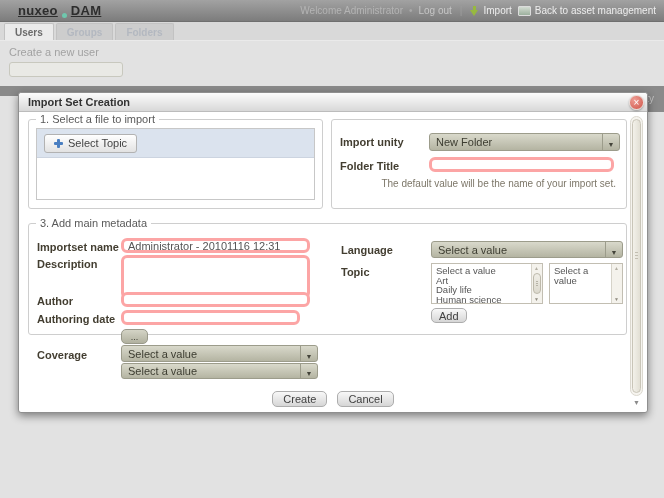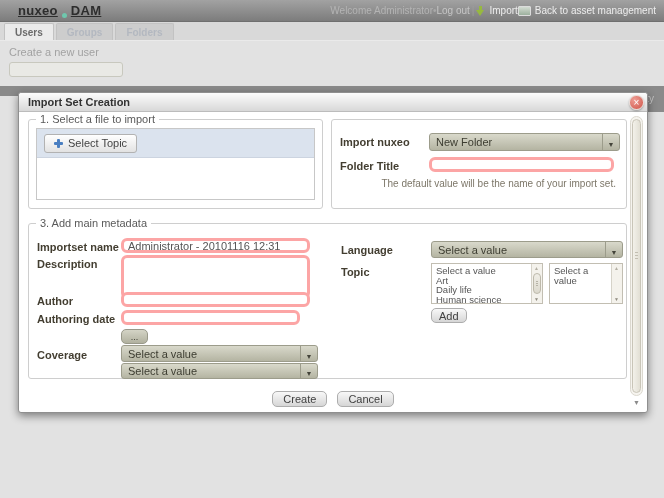--- a/index.html
+++ b/index.html
@@ -5,21 +5,21 @@
   * { margin:0; padding:0; box-sizing:border-box; }
   body { font-family:"Liberation Sans", sans-serif; background:#555; }
   .screen { position:relative; width:664px; height:498px; background:#e2e2e2; overflow:hidden; }
 
   
   .topbar { position:absolute; top:0; left:0; right:0; height:22px;
     background:linear-gradient(#a2a2a2,#7c7c7c); display:flex; align-items:center;
     padding:0 8px 0 18px; border-bottom:1px solid #6f6f6f; }
   .logo { display:flex; align-items:flex-end; font-size:13px; font-weight:bold; color:#2d2d2d; letter-spacing:.3px;text-decoration:underline; }
   .logo .dot { width:5px; height:5px; border-radius:50%; background:#6fc7ad; margin:2px 4px 0 4px; }
-  .topright { margin-left:auto; display:flex; align-items:center; font-size:10px; }
+  .topright { margin-left:auto; display:flex; align-items:center; gap:6px; font-size:10px; }
   .welcome { color:#b4b4b4; }
   .tr-bullet { color:#a8a8a8; }
   .logout { color:#c6c6c6; cursor:pointer; }
   .tr-pipe { color:#9d9d9d; margin:0 2px; }
   .hlink { display:flex; align-items:center; gap:4px; color:#ededed; cursor:pointer; }
   .dl-icon { position:relative; width:9px; height:12px; display:inline-block; }
   .dl-icon::before { content:""; position:absolute; left:3px; top:1px; width:3px; height:5px; background:#97b93f; }
   .dl-icon::after { content:""; position:absolute; left:0; top:5px; width:0; height:0;
     border-left:4.5px solid transparent; border-right:4.5px solid transparent; border-top:6px solid #97b93f; }
   .pic-icon { width:13px; height:10px; border:1px solid #dcdcdc; border-radius:1px;
@@ -153,33 +153,33 @@
         <div class="filestrip">
           <span class="select-file-btn">
             <span class="plus"></span>
             <span>Select Topic</span>
           </span>
         </div>
       </div>
     </div>
 
     <div class="fs" style="left:312px; top:26px; width:296px; height:90px;">
-      <div class="lbl" style="left:8px; top:16px;">Import nuxeo</div>
+      <div class="lbl" style="left:8px; top:16px;">Import unity</div>
       <div class="dd" style="left:97px; top:13px; width:191px; height:18px;">
         <span class="dd-label">New Folder</span>
         <span class="dd-btn">
             <span class="dd-arrow"></span>
           </span>
       </div>
       <div class="lbl" style="left:8px; top:40px;">Folder Title</div>
       <input class="ti" style="left: 97px; top: 37px; width: 185px; height: 15px;">
       <div class="help" style="left:20px; right:10px; top:58px;">The default value will be the name of your import set.</div>
     </div>
 
-    <div class="fs" style="left:9px; top:130px; width:599px; height:156px;">
+    <div class="fs" style="left:9px; top:130px; width:599px; height:112px;">
       <div class="fs-legend">3. Add main metadata</div>
 
       <div class="lbl" style="left:8px; top:17px;">Importset name</div>
       <input class="ti" style="left: 92px; top: 14px; width: 189px; height: 15px;" value="Administrator - 20101116 12:31">
       <div class="lbl" style="left:8px; top:34px;">Description</div>
       <textarea class="ti" style="left: 92px; top: 31px; width: 189px; height: 44px;"></textarea>
       <div class="lbl" style="left:8px; top:71px;">Author</div>
       <input class="ti" style="left: 92px; top: 68px; width: 189px; height: 15px;">
       <div class="lbl" style="left:8px; top:89px;">Authoring date</div>
       <input class="ti" style="left: 92px; top: 86px; width: 179px; height: 15px;">

